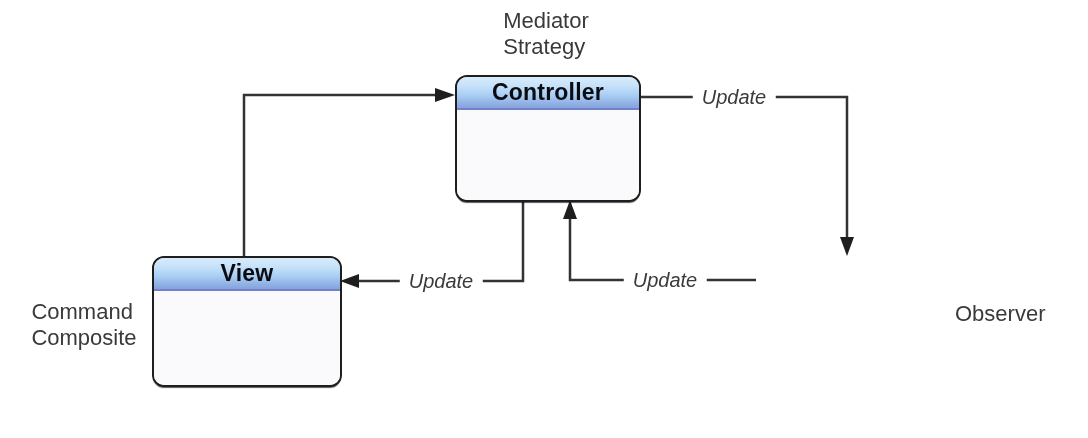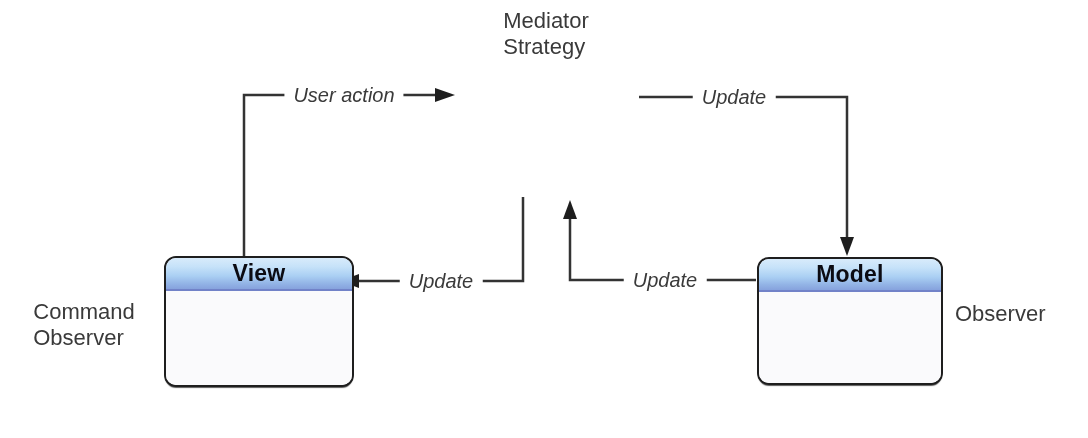--- a/index.html
+++ b/index.html
@@ -58,21 +58,21 @@
     font-size: 23px;
     font-weight: bold;
     color: var(--title-color, #0b0b12);
     letter-spacing: 0.2px;
   }
   .box-body {
     flex: 1 1 auto;
     background: var(--box-body, #fafafc);
   }
   .box-controller { left: 455px; top: 75px;  width: 182px; height: 123px; }
-  .box-view       { left: 164px; top: 256px; width: 186px; height: 127px; }
+  .box-view       { left: 152px; top: 256px; width: 186px; height: 127px; }
   .box-model      { left: 757px; top: 257px; width: 182px; height: 124px; }
 
   .arrow-label {
     position: absolute;
     transform: translate(-50%, -50%);
     background: var(--canvas-bg, #ffffff);
     padding: 0 9px;
     font-style: italic;
     font-size: 20px;
     color: var(--label-color, #3a3a3a);
@@ -108,39 +108,38 @@
     <path d="M 639 97 L 847 97 L 847 238"></path>
     <polygon points="840,237 854,237 847,256"></polygon>
 
     <path d="M 523 197 L 523 281 L 358 281"></path>
     <polygon points="359,274 359,288 340,281"></polygon>
 
     <path d="M 756 280 L 570 280 L 570 218"></path>
     <polygon points="563,219 577,219 570,200"></polygon>
   </svg>
 
+  <div class="box box-controller">
+    <div class="box-header">
+      <span class="box-title">Controller</span>
+    </div>
+    <div class="box-body"></div>
+  </div>
 
   <div class="box box-view">
     <div class="box-header">
       <span class="box-title">View</span>
     </div>
     <div class="box-body"></div>
   </div>
 
-  <div class="box box-model">
-    <div class="box-header">
-      <span class="box-title">Model</span>
-    </div>
-    <div class="box-body"></div>
-  </div>
 
-  <span class="arrow-label lbl-user-action">User action</span>
   <span class="arrow-label lbl-update-model">Update</span>
   <span class="arrow-label lbl-update-view">Update</span>
   <span class="arrow-label lbl-notify">Update</span>
 
   <div class="pattern-label lbl-mediator-strategy">Mediator
 Strategy</div>
   <div class="pattern-label lbl-command-composite">Command
-Observer</div>
+Composite</div>
   <div class="pattern-label lbl-observer">Observer</div>
 
 </div>
 
 </body></html>

